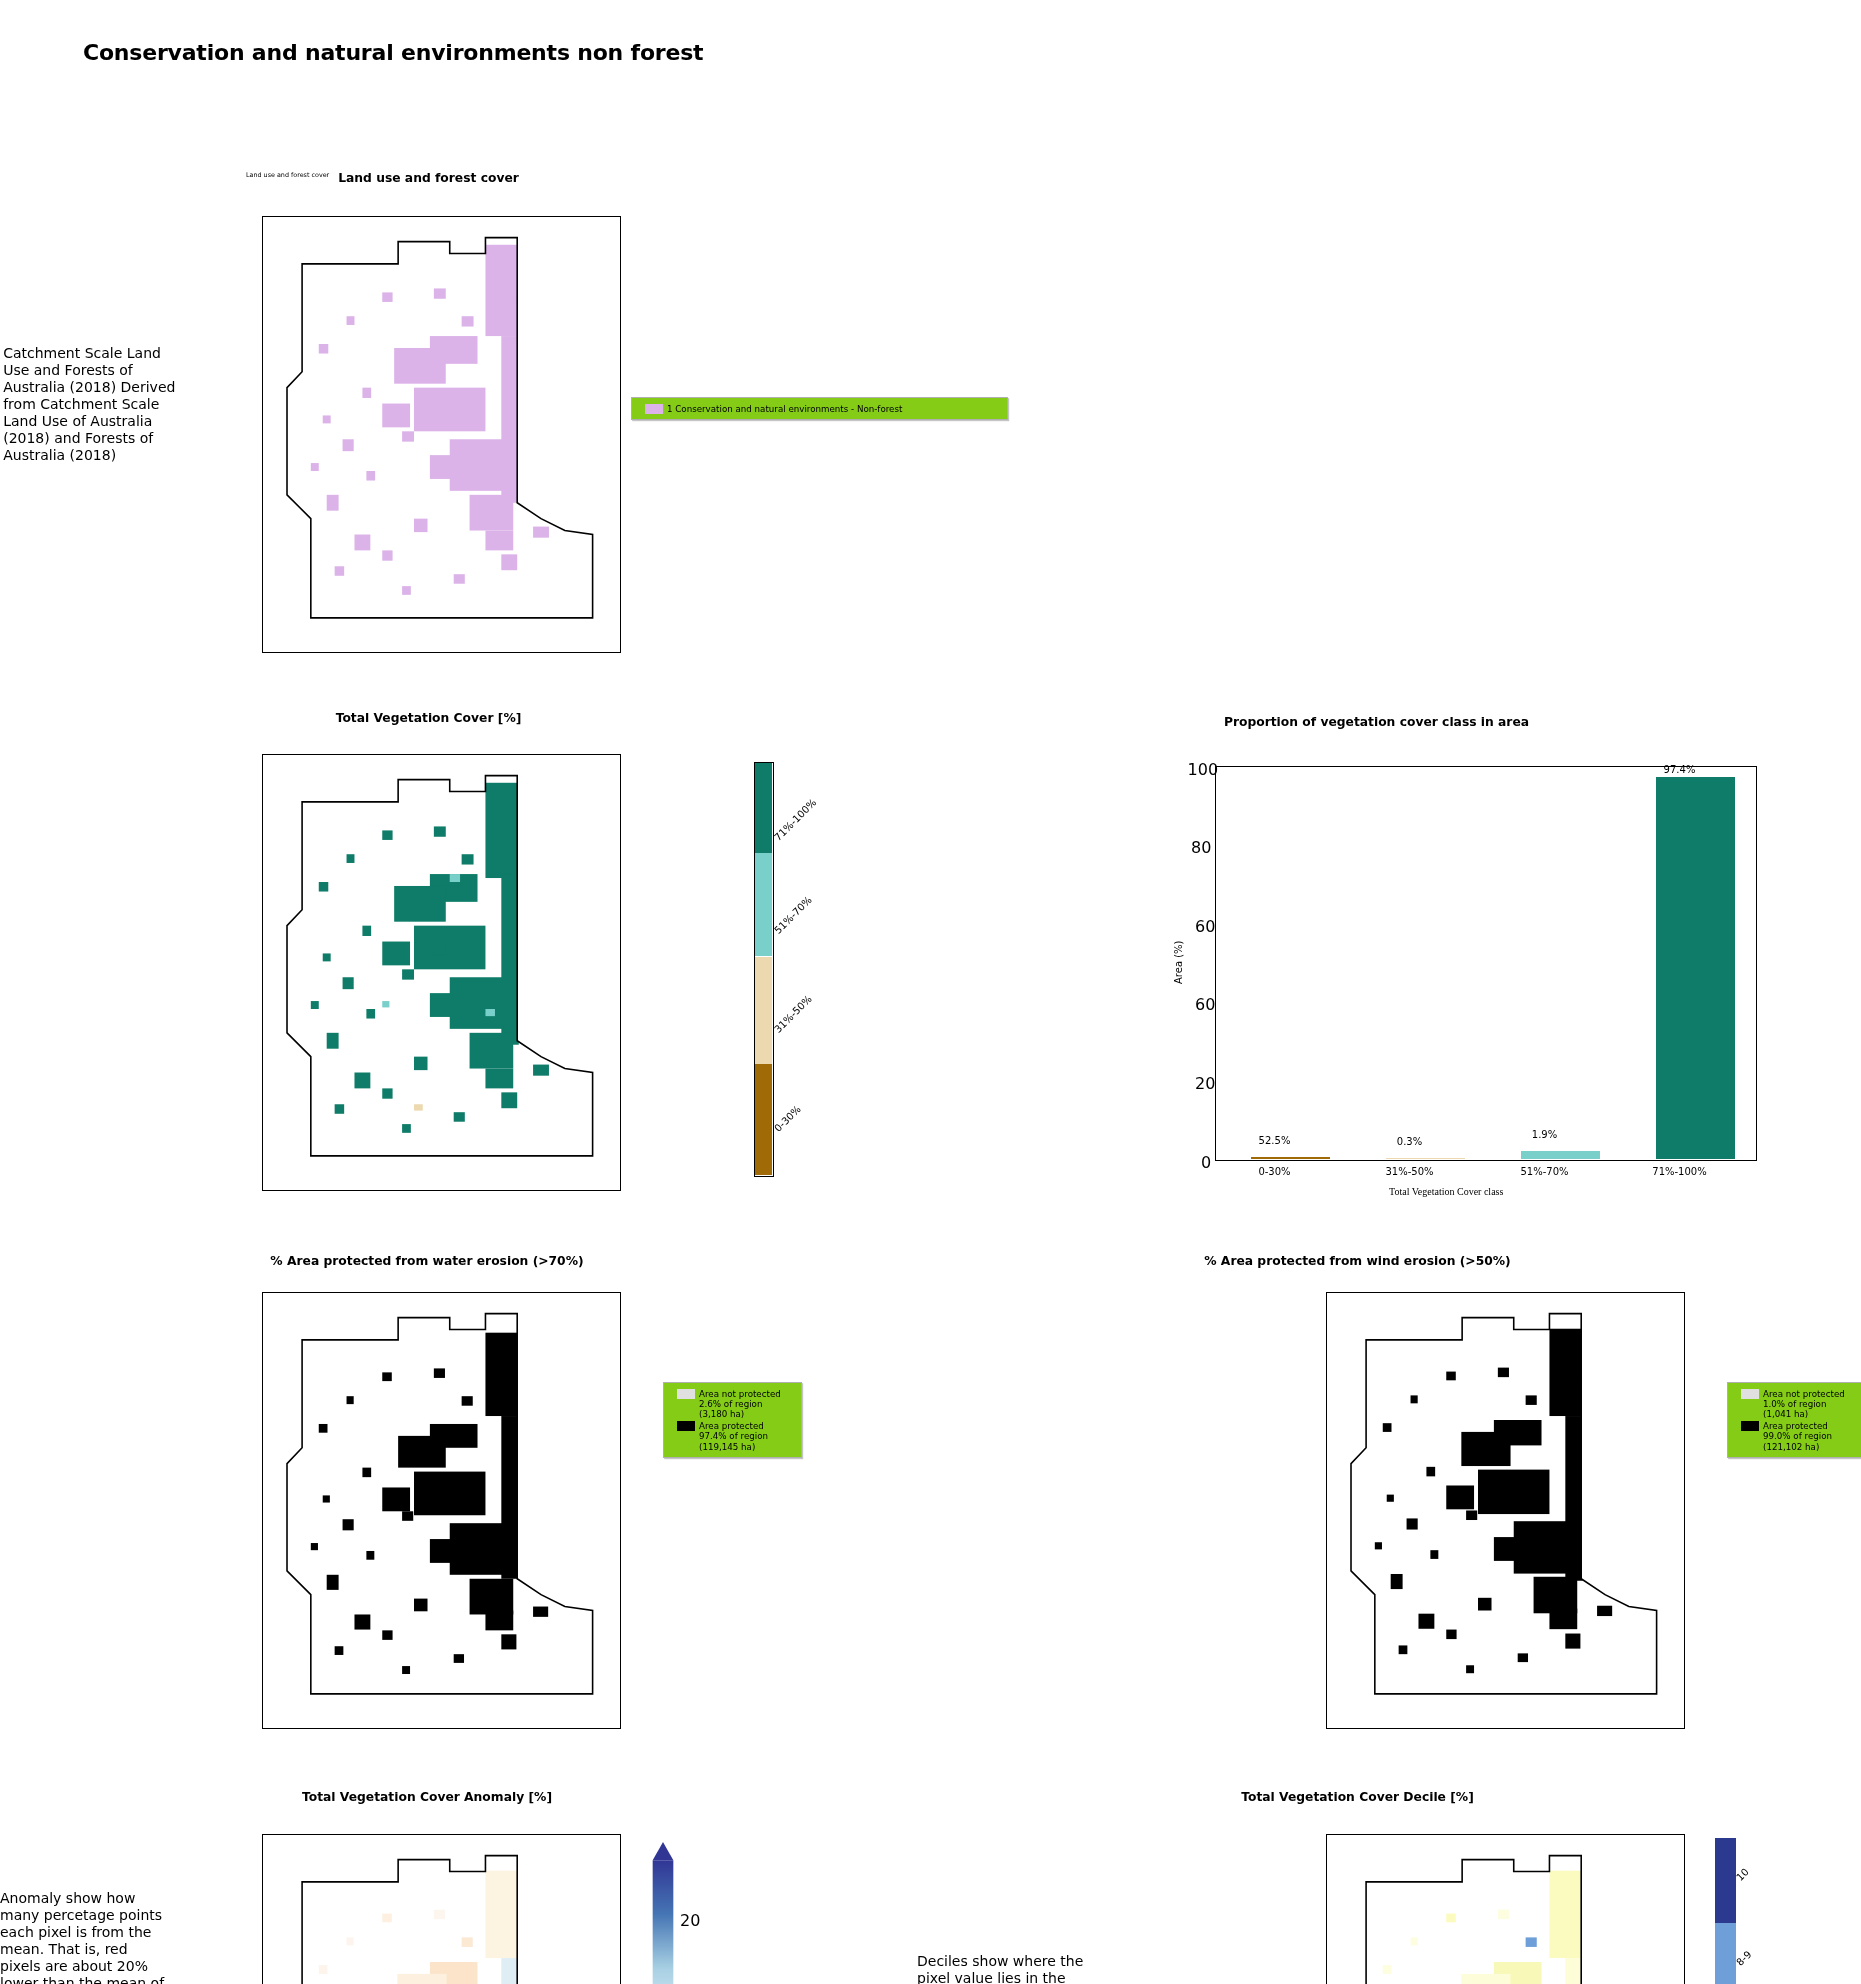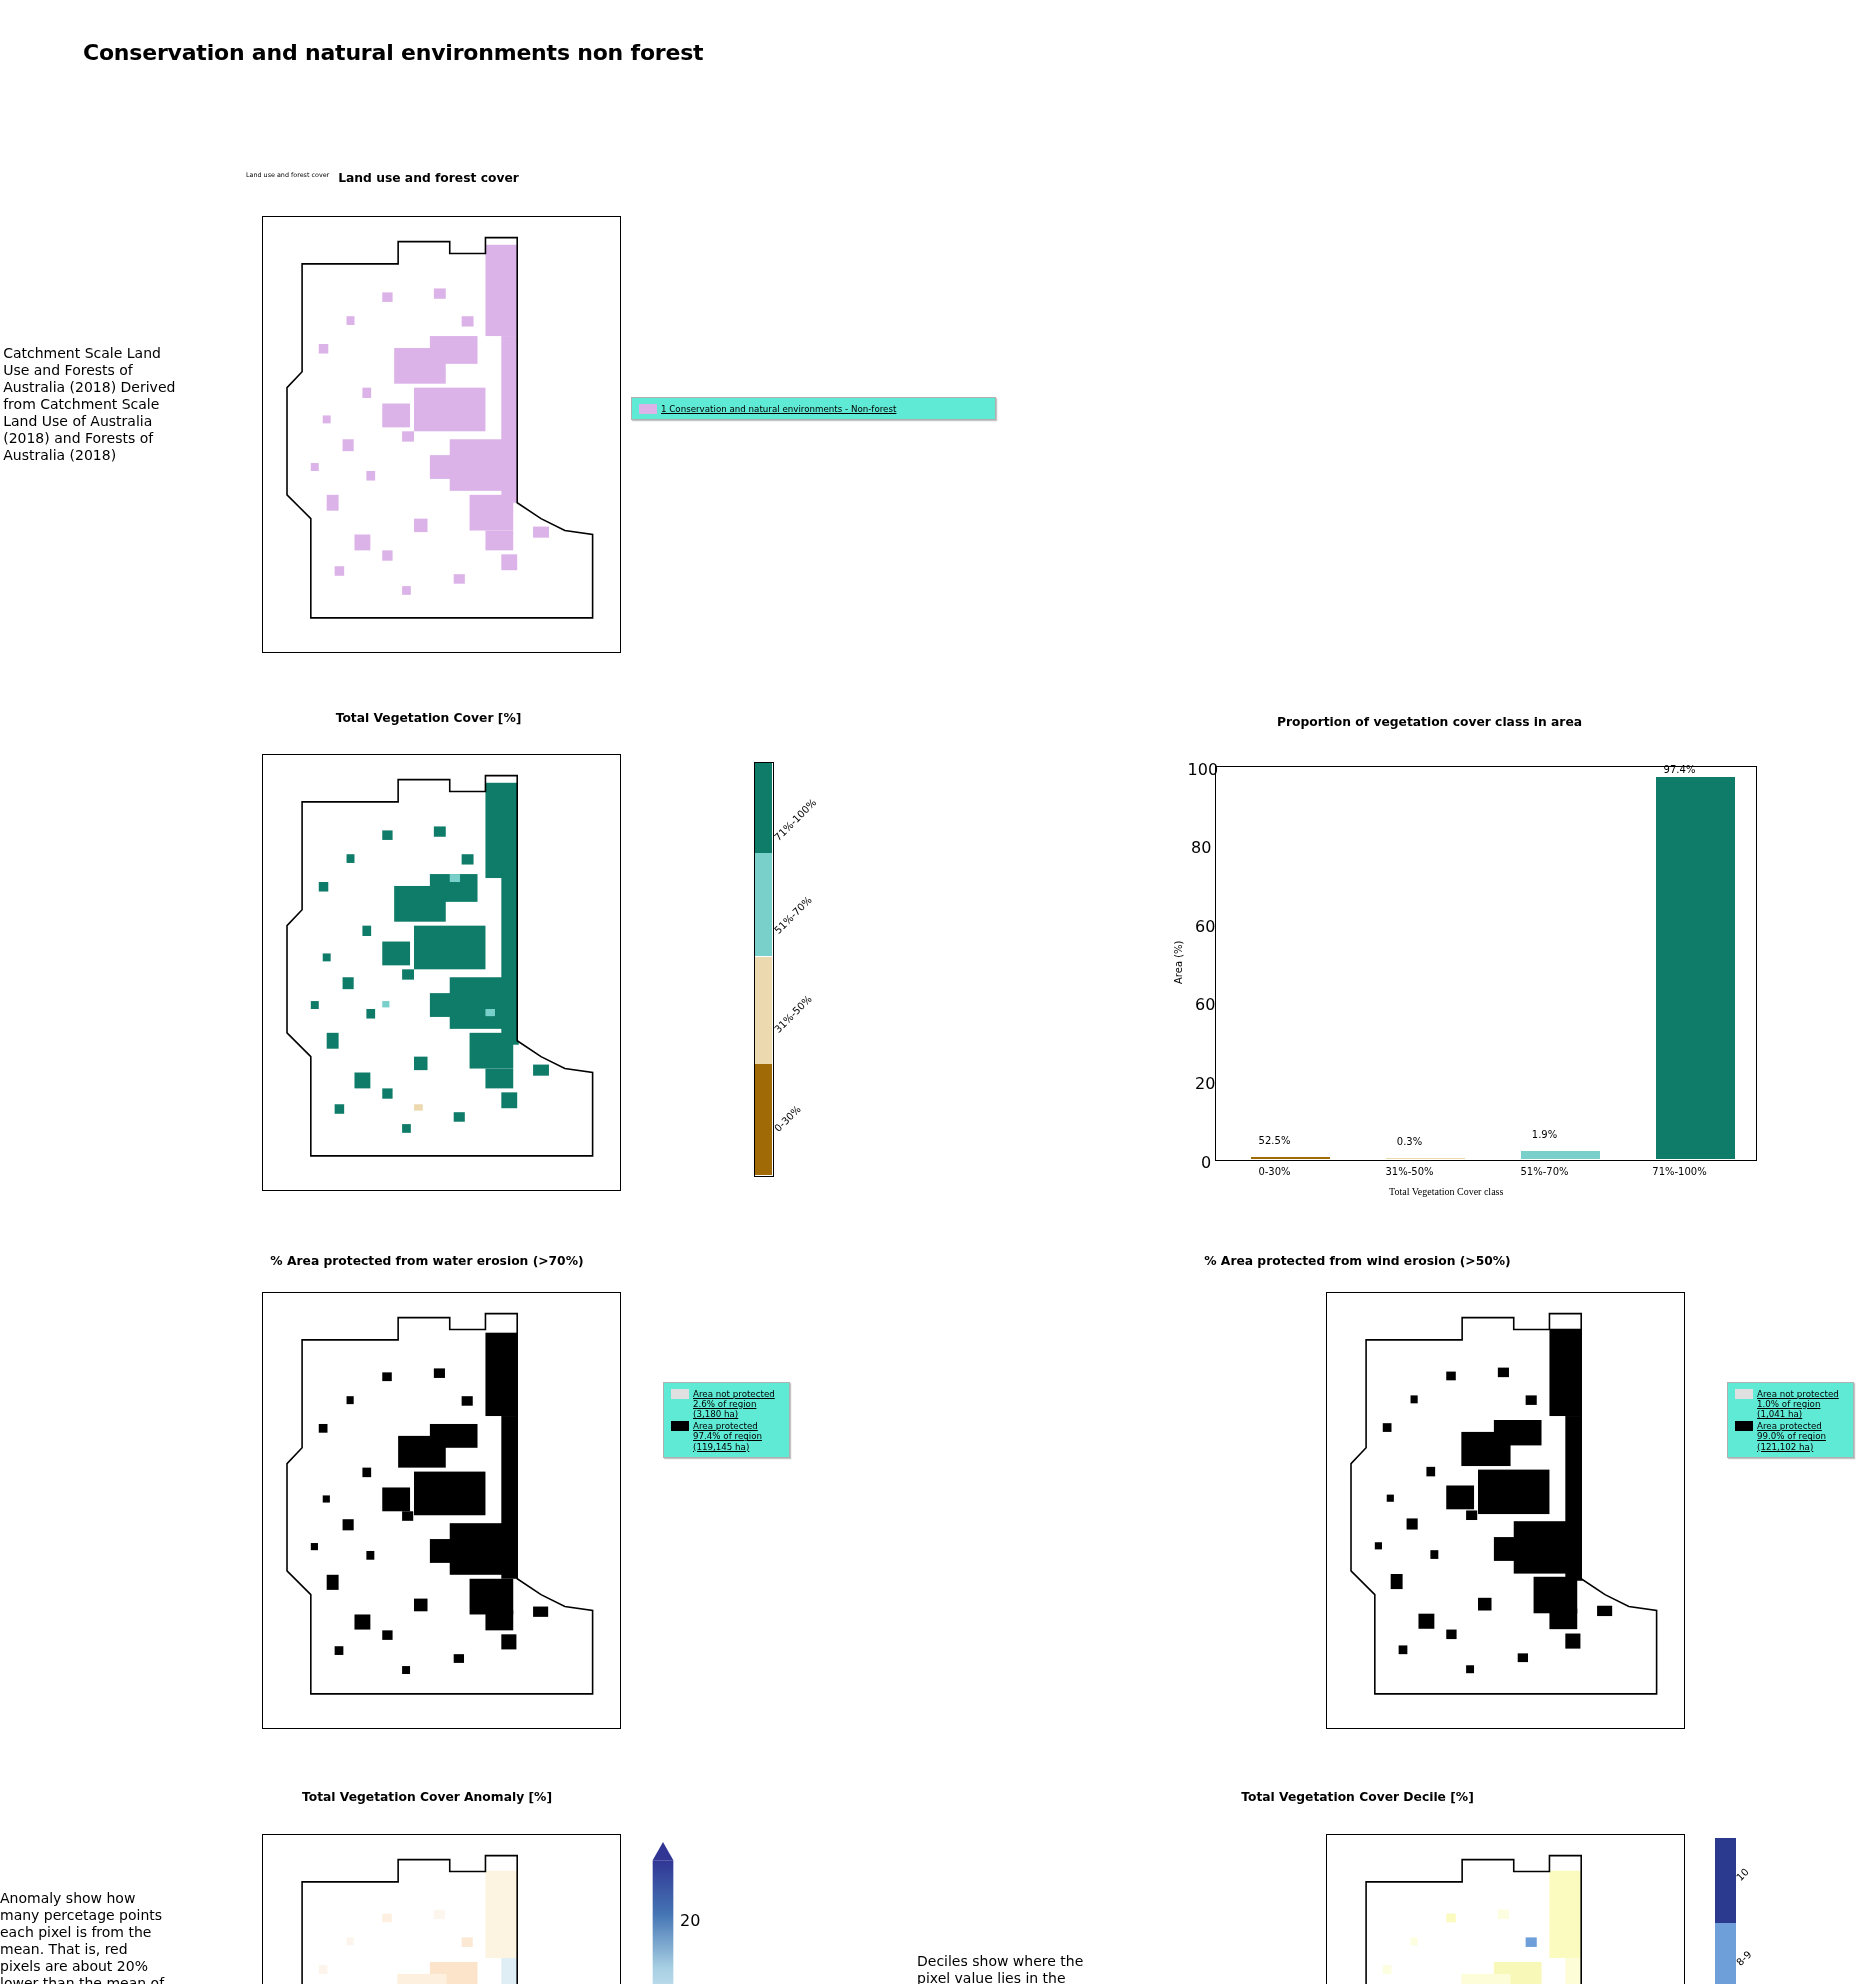--- a/index.html
+++ b/index.html
@@ -27,26 +27,25 @@
     background:#ffffff;
     position:absolute;
     overflow:hidden;
   }
   .mapframe svg { display:block; }
 
   
   .legendbox {
     position:absolute;
     border:0.4px solid #b0b0b0;
-    background:#5eead4;
+    background:#84cc16;
     box-shadow:1.2px 1.2px 0 rgba(150,150,150,0.55);
     font-size:8.7px;
-    padding:4px 7px;
+    padding:4px 13px;
     line-height:1.18;
-    text-decoration:underline;
   }
   .legend-row { display:flex; align-items:flex-start; gap:4px; margin:1.6px 0; }
   .swatch { width:18px; height:10.3px; flex:0 0 auto; border:0; }
   .cbar-label {
     position:absolute; font-size:10px;
     transform-origin:left bottom;
     transform:rotate(-45deg);
     white-space:nowrap;
   }
 
@@ -190,21 +189,21 @@
     <div class="seg" style="position:absolute;top:195px;width:17.5px;height:107px;background:#ecd9b0;"></div>
     <div class="seg" style="position:absolute;top:302px;width:17.5px;height:111px;background:#a06a06;"></div>
     <div style="position:absolute;inset:0;border:0.8px solid #000;width:17.5px;height:413px;"></div>
   </div>
 </div>
 <div class="cbar-label" style="left:780px; top:832px;">71%-100%</div>
 <div class="cbar-label" style="left:780px; top:925px;">51%-70%</div>
 <div class="cbar-label" style="left:780px; top:1024px;">31%-50%</div>
 <div class="cbar-label" style="left:780px; top:1123px;">0-30%</div>
 
-<div class="abs panel-title" style="left:1072px; top:715px; width:715px;">Proportion of vegetation cover class in area</div>
+<div class="abs panel-title" style="left:1019px; top:715px; width:715px;">Proportion of vegetation cover class in area</div>
 
 <div id="barchart-panel" style="left:1167px; top:754px; width:603px; height:437px;">
 
   <div style="position:absolute; left:48px; top:12px; width:540px; height:393px; border:0.8px solid #000; background:#fff;"></div>
 
   <div class="tick-label" style="left:20.6px; top:5.6px;">100</div>
   <div class="tick-label" style="left:24px; top:84px;">80</div>
   <div class="tick-label" style="left:28px; top:163px;">60</div>
   <div class="tick-label" style="left:28px; top:241px;">60</div>
   <div class="tick-label" style="left:28px; top:320px;">20</div>

